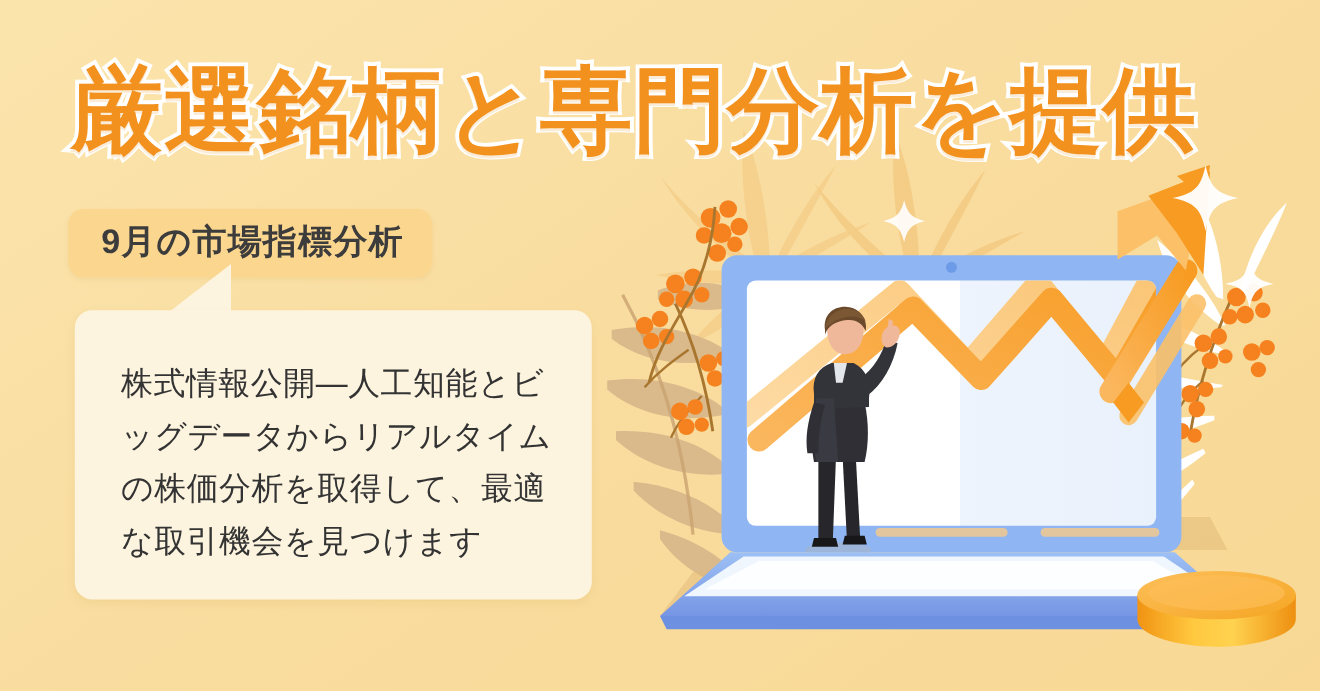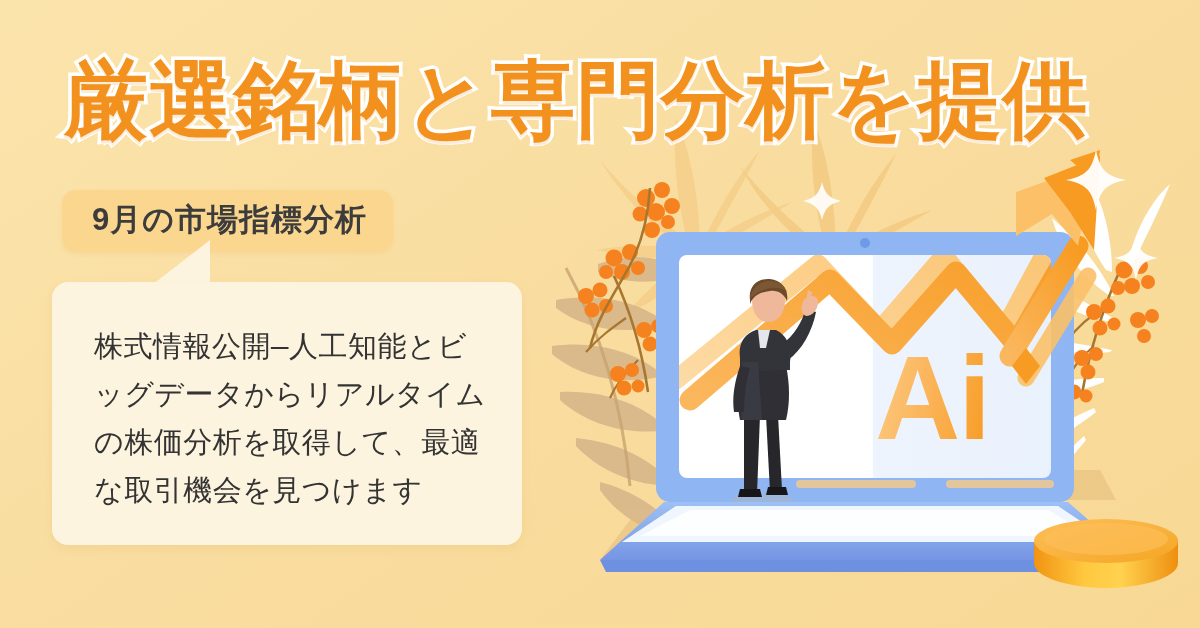--- a/index.html
+++ b/index.html
@@ -48,26 +48,25 @@
   
   .tail {
     position:absolute; left:148px; top:240px;
     width:0;height:0;
     border-left:62px solid transparent;
     border-bottom:48px solid #FDF4DF;
   }
 
   
   .card {
-    position:absolute; left:52px; top:282px;
+    position:absolute; left:68px; top:282px;
     width:470px; height:263px;
     background:#FDF4DF;
     border-radius:16px;
     box-shadow:0 4px 8px rgba(205,160,70,.14);
-    font-family:Liberation Mono, monospace;
   }
   .card p {
     position:absolute; left:42px; top:43px; right:28px;
     font-size:29px; line-height:48px;
     color:#333333;
     letter-spacing:.5px;
   }
 
   
   .ai-text {
@@ -308,19 +307,18 @@
   <div class="headline">厳選銘柄と専門分析を提供</div>
 
   <div class="badge">9月の市場指標分析</div>
 
   <div class="tail"></div>
 
   <div class="card">
     <p>株式情報公開—人工知能とビッグデータからリアルタイムの株価分析を取得して、最適な取引機会を見つけます</p>
   </div>
 
-  <div class="ai-text">Ai</div>
 
   <svg style="position:absolute;left:1006px;top:346px" width="40" height="40">
     <path d="M20 2 L34 20 L20 38 L6 20 Z" fill="#F79B22"></path>
   </svg>
 
 </div>
 
 </body></html>

